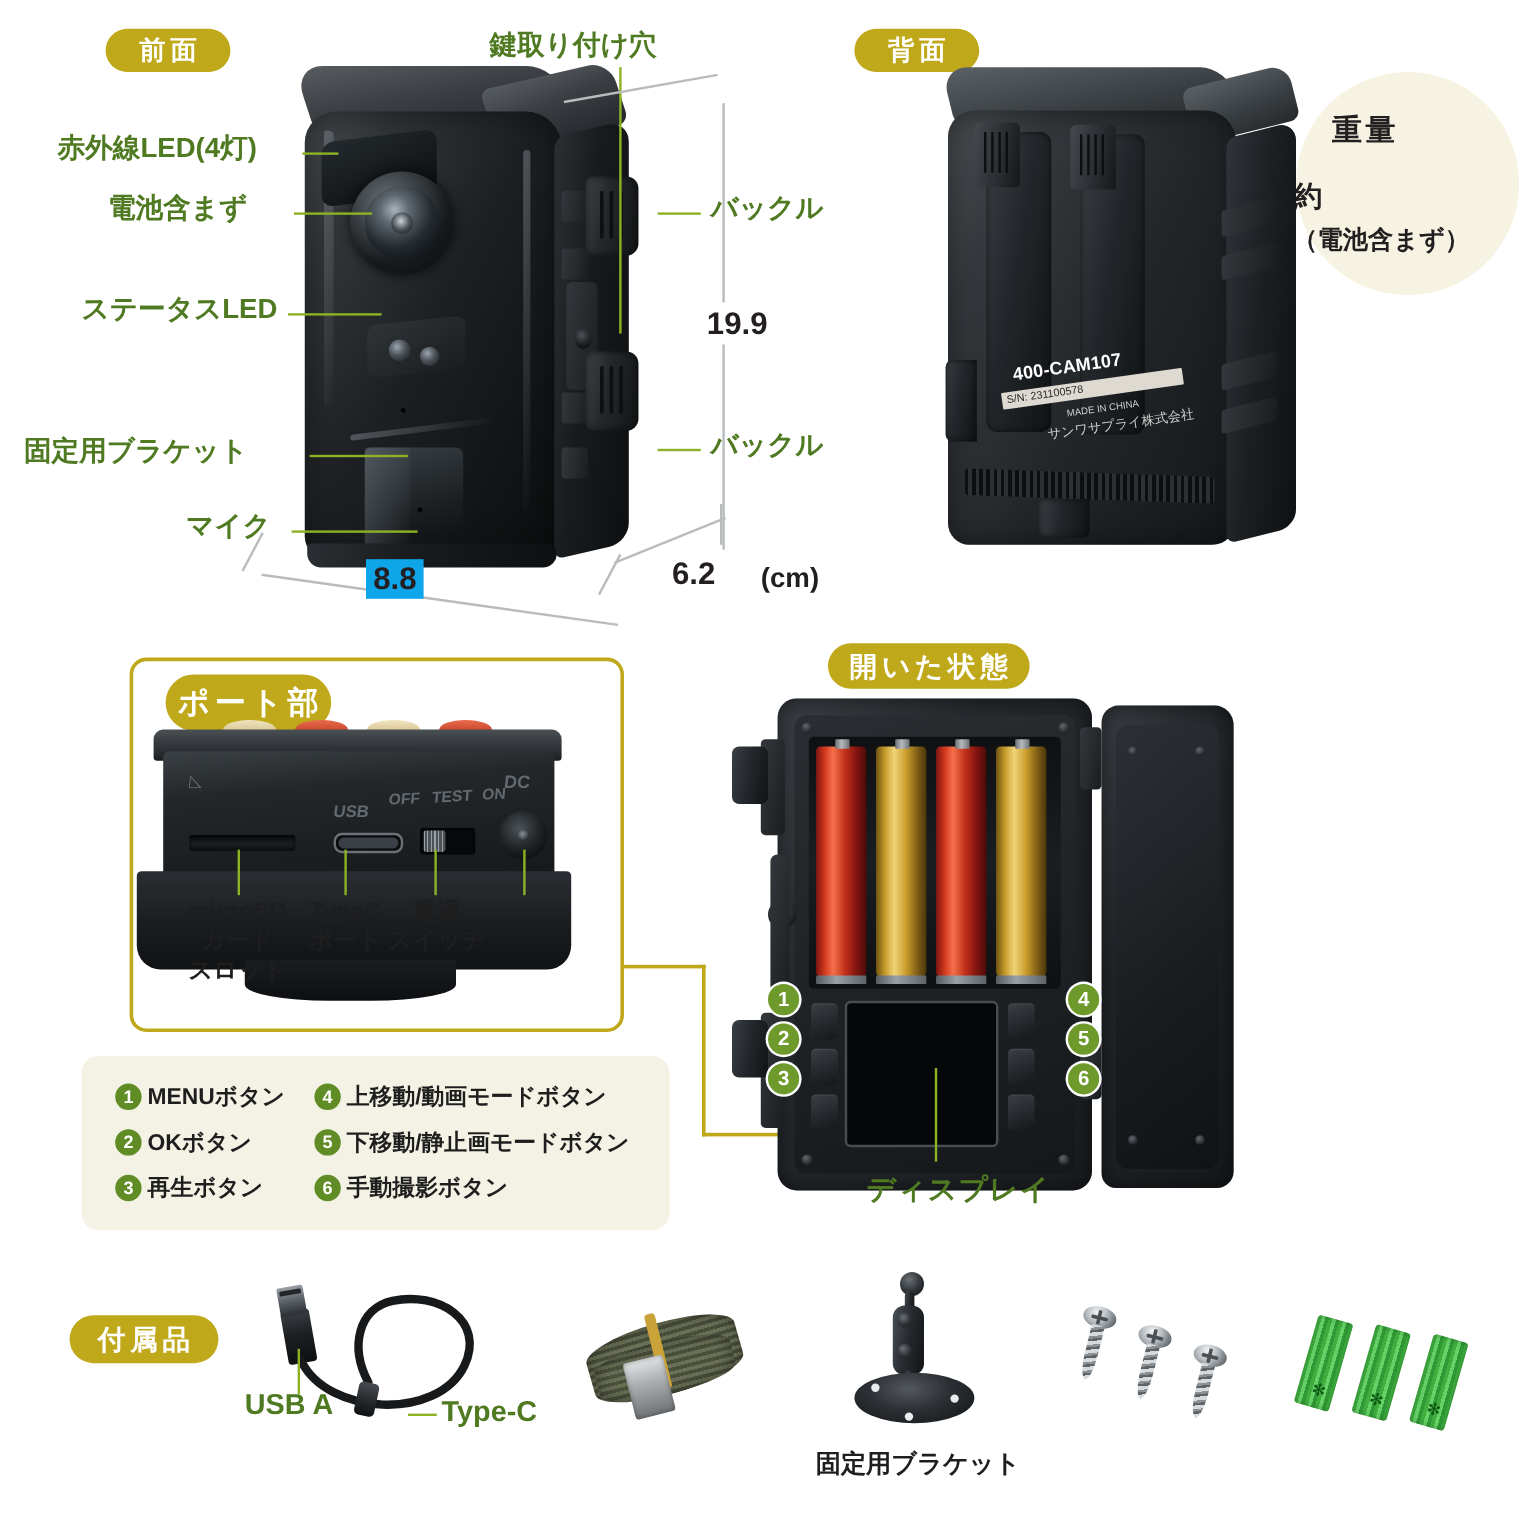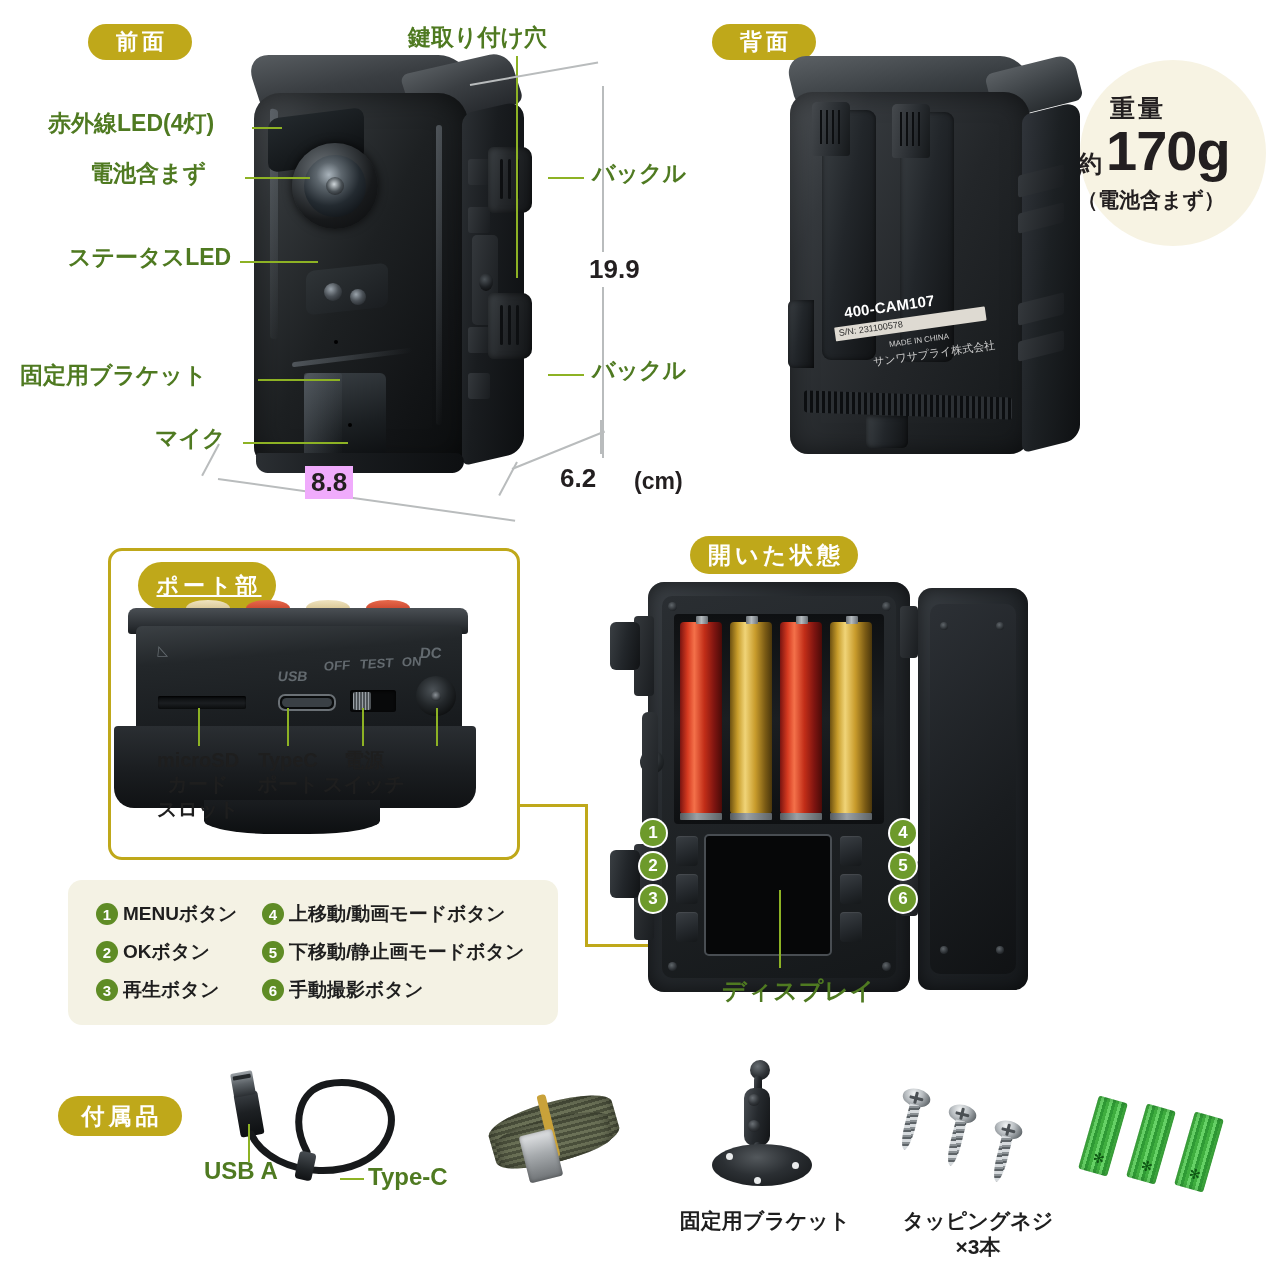--- a/index.html
+++ b/index.html
@@ -513,33 +513,32 @@
   <div class="lbl-green" style="left:592px; top:355px; font-size:23px;">バックル</div>
   <div class="lead lead-h" style="left:548px; top:374px; width:36px;"></div>
 
   <div class="dim dim-h" style="left:470px; top:84px; width:130px; transform:rotate(-10deg); transform-origin:left center;"></div>
   <div class="dim dim-v" style="left:602px; top:86px; height:372px;"></div>
   <div class="lbl-dark" style="left:585px; top:252px; font-size:26px; background:#fff; padding:2px 4px;">19.9</div>
 
   <div class="dim dim-h" style="left:218px; top:478px; width:300px; transform:rotate(8deg); transform-origin:left center;"></div>
   <div class="dim dim-v" style="left:218px; top:444px; height:36px; transform:rotate(28deg); transform-origin:top center;"></div>
   <div class="dim dim-v" style="left:516px; top:462px; height:38px; transform:rotate(28deg); transform-origin:top center;"></div>
-  <div class="lbl-dark" style="left:305px; top:466px; font-size:26px; background:#f0abfc; padding:1px 6px;">8.8</div>
+  <div class="lbl-dark" style="left:305px; top:466px; font-size:26px; background:#0ea5e9; padding:1px 6px;">8.8</div>
 
   <div class="dim dim-h" style="left:512px; top:468px; width:100px; transform:rotate(-22deg); transform-origin:left center;"></div>
   <div class="dim dim-v" style="left:600px; top:420px; height:34px;"></div>
   <div class="lbl-dark" style="left:555px; top:462px; font-size:26px; background:#fff; padding:1px 5px;">6.2</div>
   <div class="lbl-dark" style="left:634px; top:468px; font-size:23px;">(cm)</div>
 
   <div class="badge-pill" style="left:712px; top:24px; width:104px; height:36px; font-size:22px;">背面</div>
 
   <div class="weight-circle" style="left:1080px; top:60px; width:186px; height:186px;"></div>
   <div class="lbl-dark" style="left:1110px; top:92px; font-size:25px; letter-spacing:3px;">重量</div>
   <div class="lbl-dark" style="left:1078px; top:148px; font-size:24px;">約</div>
-  <div class="lbl-dark" style="left:1106px; top:118px; font-size:56px; letter-spacing:-1px;">170g</div>
   <div class="lbl-dark" style="left:1077px; top:186px; font-size:21px;">（電池含まず）</div>
 
   <div class="cam-back" style="left:760px; top:50px; width:350px; height:430px;">
 
     <div class="back-top" style="left:30px; top:6px; width:240px; height:48px; transform:skewX(14deg);"></div>
     <div class="back-top" style="left:230px; top:14px; width:88px; height:46px; transform:skew(14deg,-14deg); border-radius:8px 16px 8px 6px;"></div>
 
     <div class="back-shell" style="left:30px; top:42px; width:240px; height:362px;"></div>
 
     <div class="back-edge" style="left:262px; top:58px; width:58px; height:338px; transform:skewY(-14deg);"></div>
@@ -573,21 +572,21 @@
       <div class="made-text" style="left:54px; top:44px; font-size:8px;">MADE IN CHINA</div>
       <div class="made-text" style="left:36px; top:56px; font-size:11px;">サンワサプライ株式会社</div>
     </div>
 
     <div class="vent" style="left:44px; top:344px; width:208px; height:22px; transform:skewY(2deg);"></div>
     <div class="back-clip" style="left:106px; top:366px; width:42px; height:32px; border-radius:0 0 6px 6px;"></div>
   </div>
 
   <div class="port-box" style="left:108px; top:548px; width:412px; height:312px;"></div>
 
-  <div class="badge-pill" style="left:138px; top:562px; width:138px; height:47px; font-size:22px;text-decoration:underline;">ポート部</div>
+  <div class="badge-pill" style="left:138px; top:562px; width:138px; height:47px; font-size:26px;">ポート部</div>
 
   <div class="port-unit" style="left:128px; top:600px; width:370px; height:250px;">
 
     <div class="batt-top" style="left:58px; top:0px; width:44px; height:16px; background:linear-gradient(180deg,#f0e4c0 0%,#c8b175 100%);"></div>
     <div class="batt-top" style="left:118px; top:0px; width:44px; height:16px; background:linear-gradient(180deg,#e86a4c 0%,#b8301c 100%);"></div>
     <div class="batt-top" style="left:178px; top:0px; width:44px; height:16px; background:linear-gradient(180deg,#f0e4c0 0%,#c8b175 100%);"></div>
     <div class="batt-top" style="left:238px; top:0px; width:44px; height:16px; background:linear-gradient(180deg,#e86a4c 0%,#b8301c 100%);"></div>
 
     <div class="port-lip" style="left:0px; top:8px; width:340px; height:26px;"></div>
 
@@ -775,22 +774,20 @@
       <div class="screw-cross-b" style="left:7px; top:8px; width:14px; height:3px;"></div>
       <div class="screw-shaft" style="left:9px; top:16px; width:11px; height:46px;"></div>
     </div>
     <div class="screw" style="left:98px; top:32px; width:44px; height:70px; transform:rotate(14deg);">
       <div class="screw-head" style="left:0px; top:0px; width:28px; height:18px;"></div>
       <div class="screw-cross-a" style="left:12px; top:3px; width:3px; height:12px;"></div>
       <div class="screw-cross-b" style="left:7px; top:8px; width:14px; height:3px;"></div>
       <div class="screw-shaft" style="left:9px; top:16px; width:11px; height:46px;"></div>
     </div>
   </div>
-  <div class="acc-caption" style="left:880px; top:1208px; width:196px;">タッピングネジ
-×3本</div>
 
   <div class="abs" style="left:1088px; top:1088px; width:170px; height:104px;">
     <div class="anchor" style="left:0px; top:10px; width:30px; height:76px; transform:rotate(16deg);"></div>
     <div class="anchor-star" style="left:5px; top:62px; font-size:14px; transform:rotate(16deg);">✻</div>
     <div class="anchor" style="left:48px; top:18px; width:30px; height:76px; transform:rotate(16deg);"></div>
     <div class="anchor-star" style="left:53px; top:70px; font-size:14px; transform:rotate(16deg);">✻</div>
     <div class="anchor" style="left:96px; top:26px; width:30px; height:76px; transform:rotate(16deg);"></div>
     <div class="anchor-star" style="left:101px; top:78px; font-size:14px; transform:rotate(16deg);">✻</div>
   </div>
 

